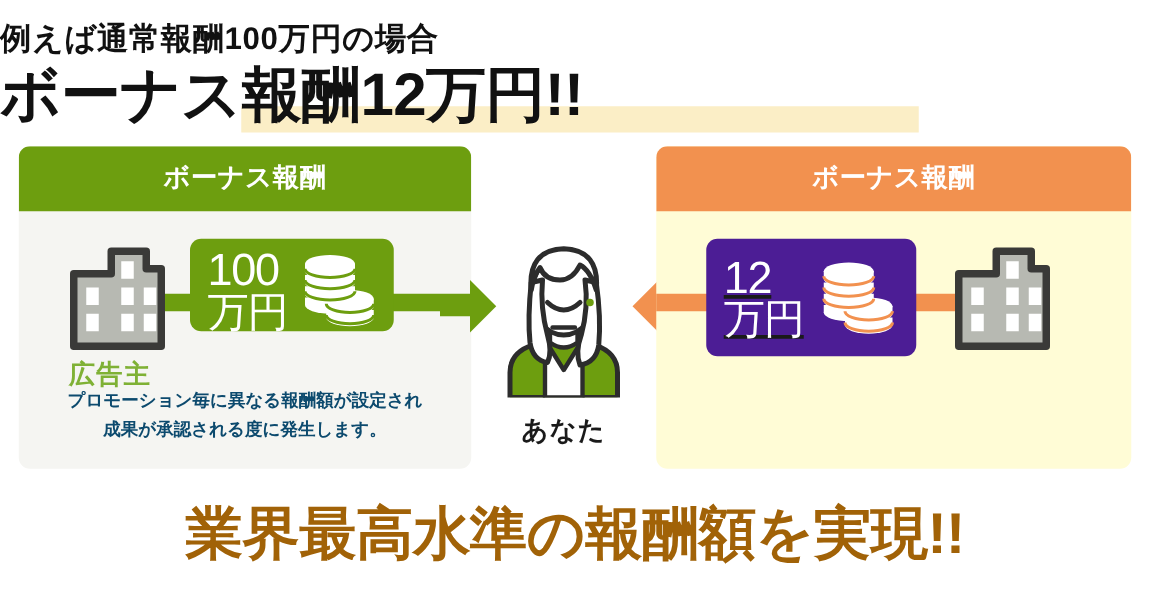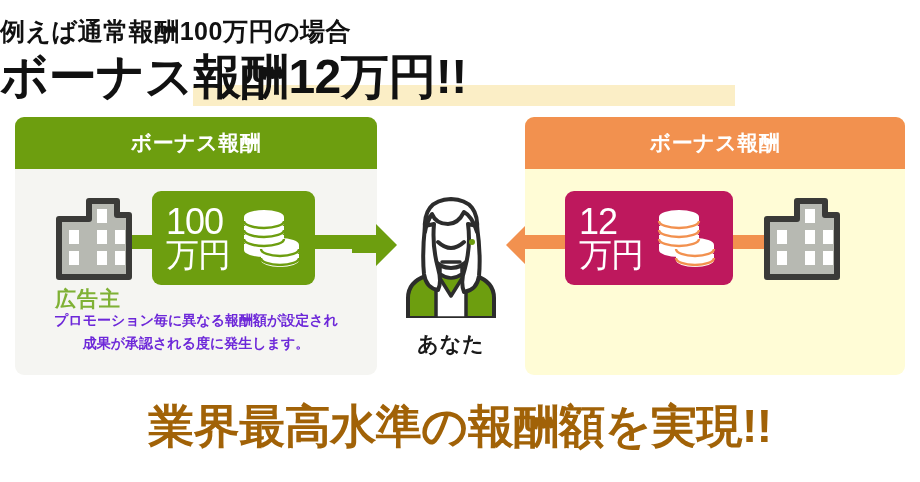--- a/index.html
+++ b/index.html
@@ -136,21 +136,21 @@
 
   
   .badge {
     position: absolute;
     border-radius: 9px;
     display: flex;
     align-items: center;
     box-sizing: border-box;
   }
   .badge.green { background: #6d9e0f; }
-  .badge.orange { background: #be185d; }
+  .badge.orange { background: #4c1d95; text-decoration: underline; }
   .badge-amount {
     color: #ffffff;
     font-weight: 400;
     line-height: 0.95;
     white-space: nowrap;
     letter-spacing: -1px;
   }
   .badge-amount .num {
     display: block;
     font-size: 36px;
@@ -177,21 +177,21 @@
 
   
   .caption {
     position: absolute;
     left: 0;
     width: 100%;
     text-align: center;
     font-size: 14px;
     font-weight: 700;
     line-height: 1.65;
-    color: #6d28d9;
+    color: #0c4a6e;
     white-space: nowrap;
   }
 
   
   .arrow-outer {
     position: absolute;
     width: 46px;
     height: 46px;
   }
   .arrow-outer svg { display: block; }
@@ -258,21 +258,21 @@
           <rect x="42" y="12" width="10" height="14" fill="#ffffff"></rect>
           <rect x="42" y="33" width="10" height="14" fill="#ffffff"></rect>
           <rect x="42" y="54" width="10" height="14" fill="#ffffff"></rect>
           <rect x="60" y="33" width="10" height="14" fill="#ffffff"></rect>
           <rect x="60" y="54" width="10" height="14" fill="#ffffff"></rect>
           <rect x="14" y="33" width="10" height="14" fill="#ffffff"></rect>
           <rect x="14" y="54" width="10" height="14" fill="#ffffff"></rect>
         </svg>
       </div>
 
-      <div class="badge green" style="left:137px;top:22px;width:163px;height:94px;padding-left:14px;">
+      <div class="badge green" style="left:137px;top:22px;width:163px;height:74px;padding-left:14px;align-items:flex-end;">
         <div class="badge-amount">
           <span class="num">100</span>
           <span class="unit">万円</span>
         </div>
         <div class="coins" style="margin-left:6px;">
           <svg width="66" height="66" viewBox="0 0 66 66">
             <g fill="#ffffff">
               <ellipse cx="28" cy="12" rx="20" ry="7"></ellipse>
               <rect x="8" y="12" width="40" height="6"></rect>
               <ellipse cx="28" cy="18" rx="20" ry="7"></ellipse>

